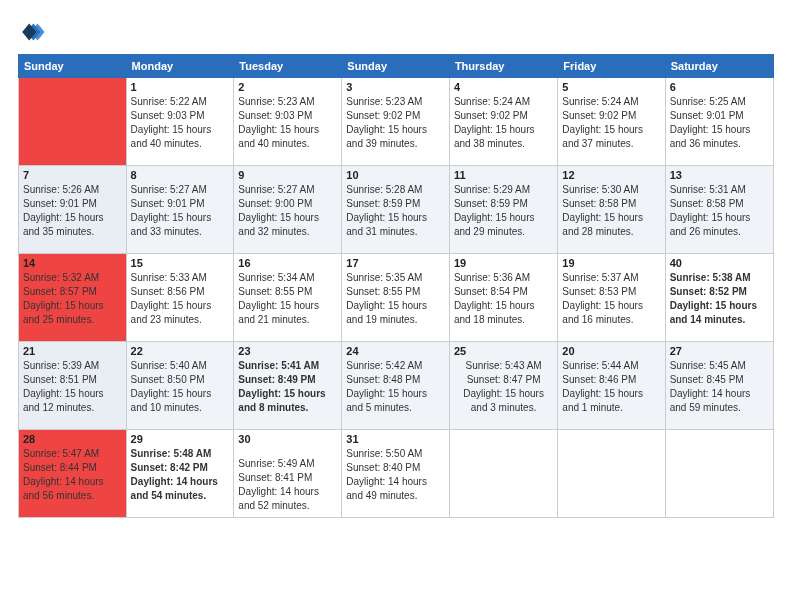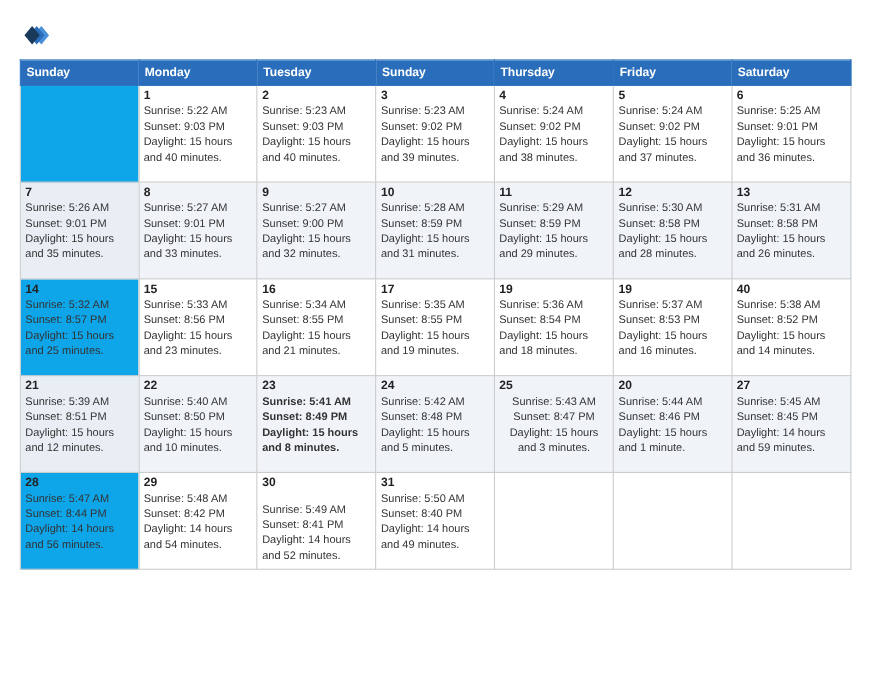--- a/index.html
+++ b/index.html
@@ -69,21 +69,21 @@
     }
     .calendar td {
       border: 1px solid #ccc;
       vertical-align: top;
       padding: 3px 4px;
       width: 113px;
       height: 88px;
       background: #fff;
     }
     .calendar td:first-child {
-      background: #0ea5e9;
+      background: #ef4444;
     }
     .day-number {
       font-size: 11px;
       font-weight: bold;
       color: #222;
       margin-bottom: 2px;
     }
     .day-info {
       font-size: 10px;
       color: #333;
@@ -268,21 +268,21 @@
           </td>
           <td>
             <div class="day-number">19</div>
             <div class="day-info" style="white-space: pre-line;">Sunrise: 5:37 AM
 Sunset: 8:53 PM
 Daylight: 15 hours
 and 16 minutes.</div>
           </td>
           <td>
             <div class="day-number">40</div>
-            <div class="day-info" style="white-space: pre-line;">Sunrise: 5:38 AM
+            <div class="day-info" style="white-space: pre-line; font-weight: bold;">Sunrise: 5:38 AM
 Sunset: 8:52 PM
 Daylight: 15 hours
 and 14 minutes.</div>
           </td>
         </tr>
         <tr class="row-shaded">
           <td>
             <div class="day-number">21</div>
             <div class="day-info" style="white-space: pre-line;">Sunrise: 5:39 AM
 Sunset: 8:51 PM
@@ -335,21 +335,21 @@
         <tr>
           <td>
             <div class="day-number">28</div>
             <div class="day-info" style="white-space: pre-line;">Sunrise: 5:47 AM
 Sunset: 8:44 PM
 Daylight: 14 hours
 and 56 minutes.</div>
           </td>
           <td>
             <div class="day-number">29</div>
-            <div class="day-info" style="white-space: pre-line;">Sunrise: 5:48 AM
+            <div class="day-info" style="white-space: pre-line; font-weight: bold;">Sunrise: 5:48 AM
 Sunset: 8:42 PM
 Daylight: 14 hours
 and 54 minutes.</div>
           </td>
           <td>
             <div class="day-number">30</div>
             <div class="day-info" style="white-space: pre-line; margin-top: 12px;">Sunrise: 5:49 AM
 Sunset: 8:41 PM
 Daylight: 14 hours
 and 52 minutes.</div>

